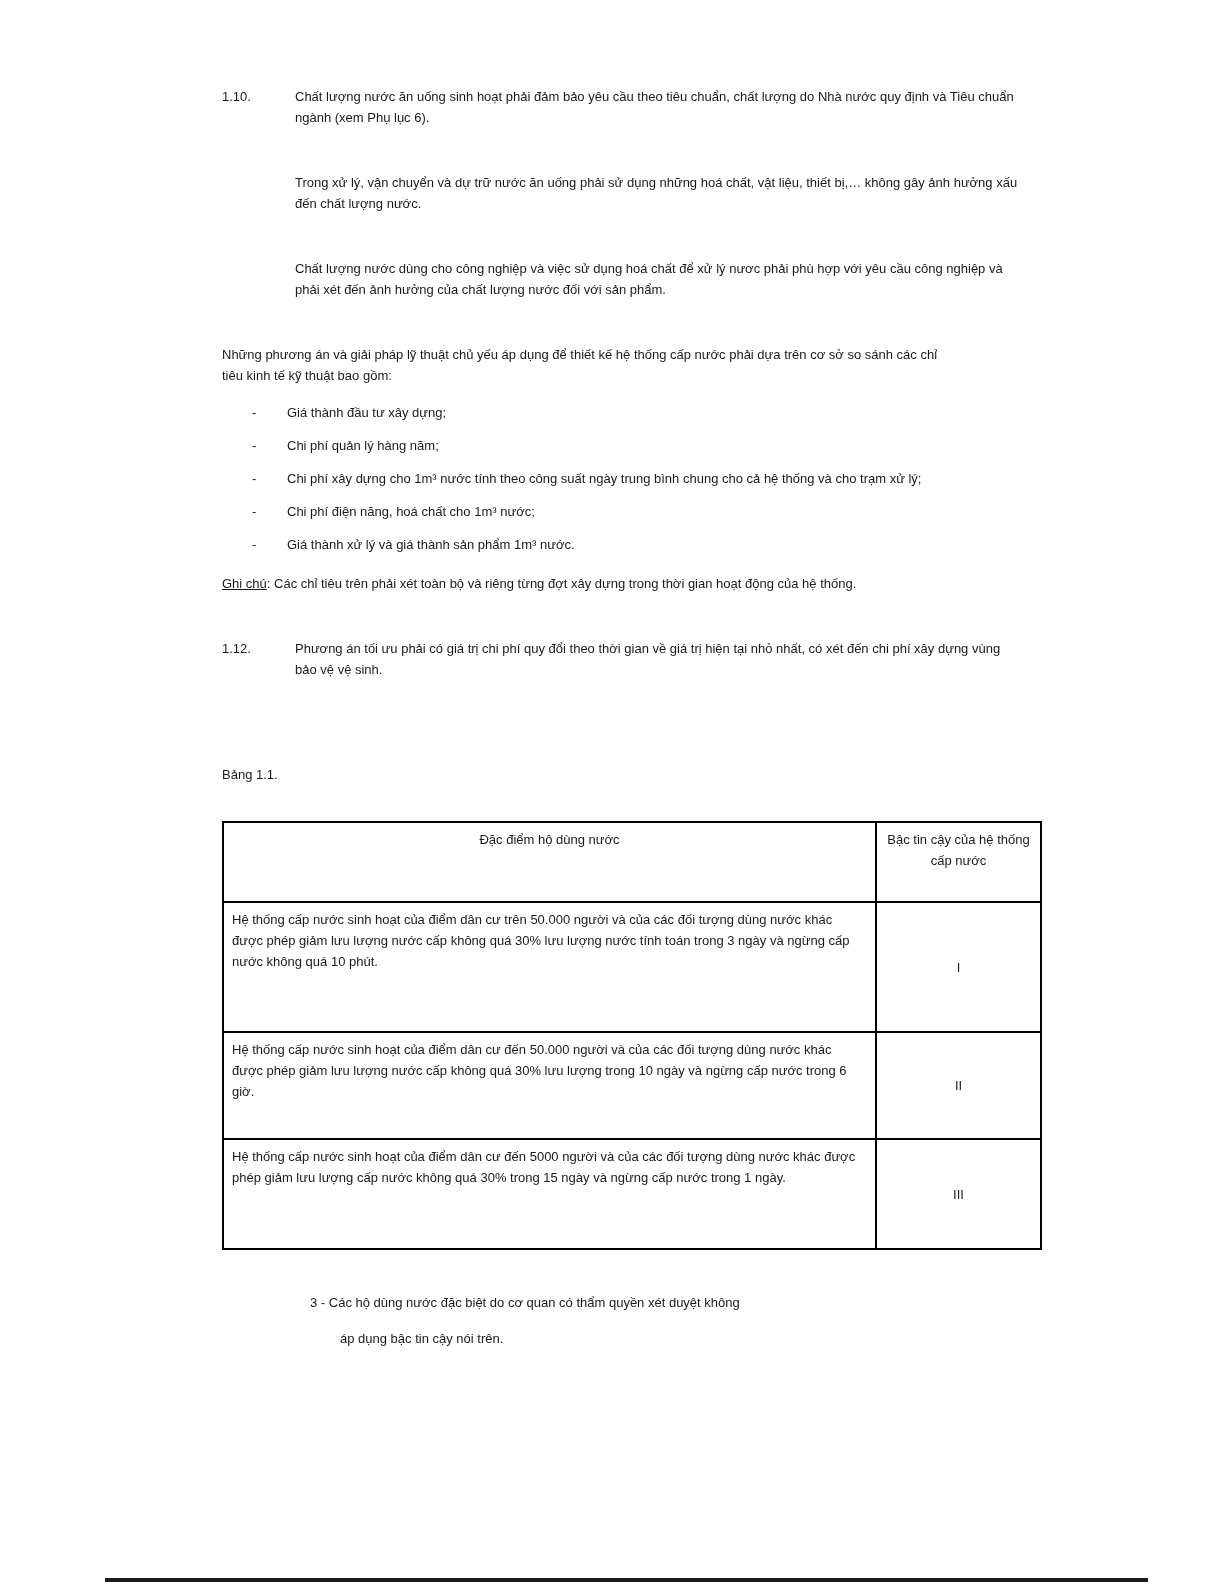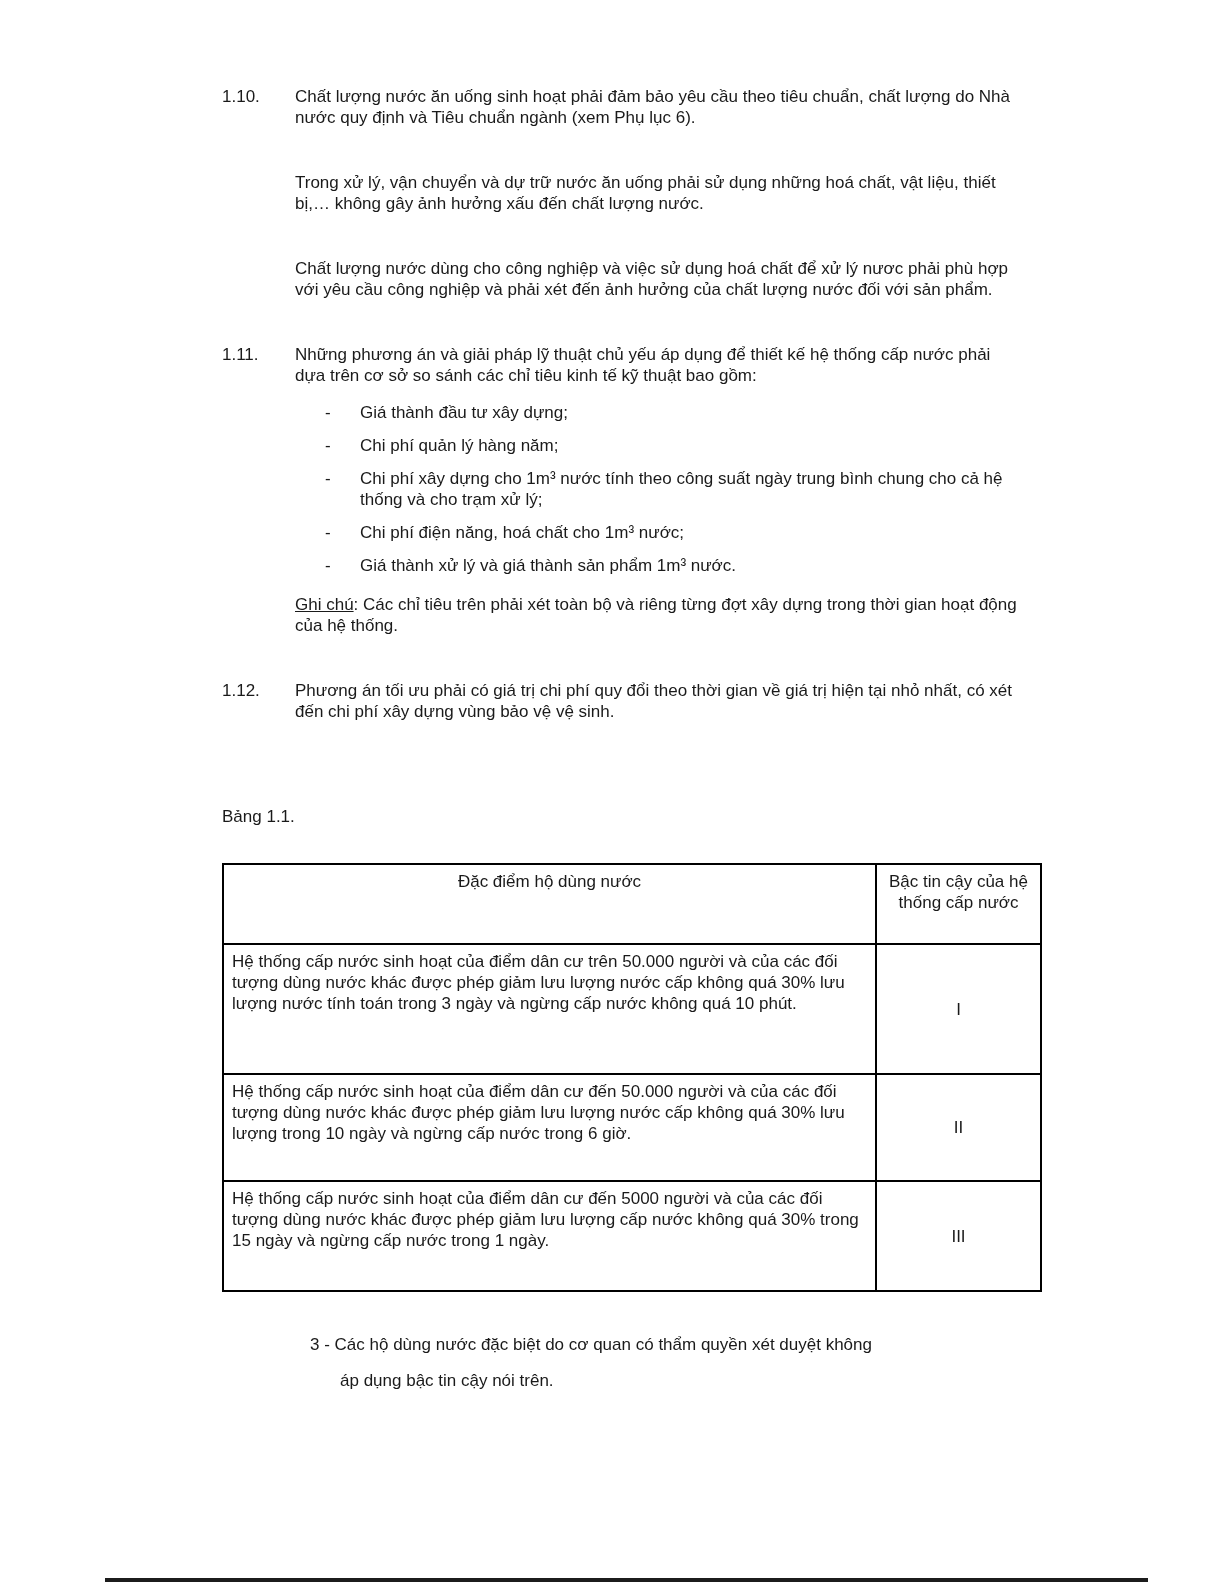--- a/index.html
+++ b/index.html
@@ -4,21 +4,21 @@
 <style>
   * { margin:0; padding:0; box-sizing:border-box; }
   html,body { background:#ffffff; }
   .page {
     position:relative;
     width:1225px;
     height:1585px;
     background:#ffffff;
     color:#1a1a1a;
     font-family:"Liberation Sans", sans-serif;
-    font-size:17px;
+    font-size:13px;
     line-height:21px;
     overflow:hidden;
   }
   .content {
     position:absolute;
     left:222px;
     top:86px;
     width:818px;
   }
   .section { display:flex; margin-bottom:44px; }
@@ -67,21 +67,20 @@
     <div class="section">
       <div class="sec-num">1.10.</div>
       <div class="sec-body">
         <p class="para">Chất lượng nước ăn uống sinh hoạt phải đảm bảo yêu cầu theo tiêu chuẩn, chất lượng do Nhà nước quy định và Tiêu chuẩn ngành (xem Phụ lục 6).</p>
         <p class="para">Trong xử lý, vận chuyển và dự trữ nước ăn uống phải sử dụng những hoá chất, vật liệu, thiết bị,… không gây ảnh hưởng xấu đến chất lượng nước.</p>
         <p class="para last">Chất lượng nước dùng cho công nghiệp và việc sử dụng hoá chất để xử lý nươc phải phù hợp với yêu cầu công nghiệp và phải xét đến ảnh hưởng của chất lượng nước đối với sản phẩm.</p>
       </div>
     </div>
 
     <div class="section">
-      <div class="sec-num">1.11.</div>
       <div class="sec-body">
         <p class="para intro">Những phương án và giải pháp lỹ thuật chủ yếu áp dụng để thiết kế hệ thống cấp nước phải dựa trên cơ sở so sánh các chỉ tiêu kinh tế kỹ thuật bao gồm:</p>
         <div class="bullets">
           <div class="bullet">
             <span class="dash">-</span>
             <span class="bullet-text">Giá thành đầu tư xây dựng;</span>
           </div>
           <div class="bullet">
             <span class="dash">-</span>
             <span class="bullet-text">Chi phí quản lý hàng năm;</span>

